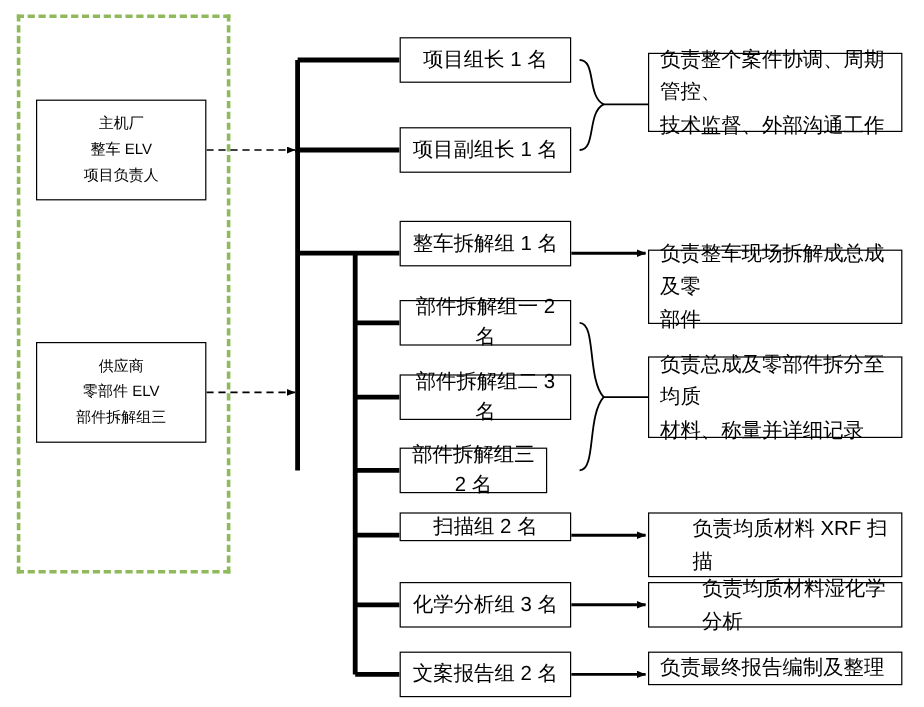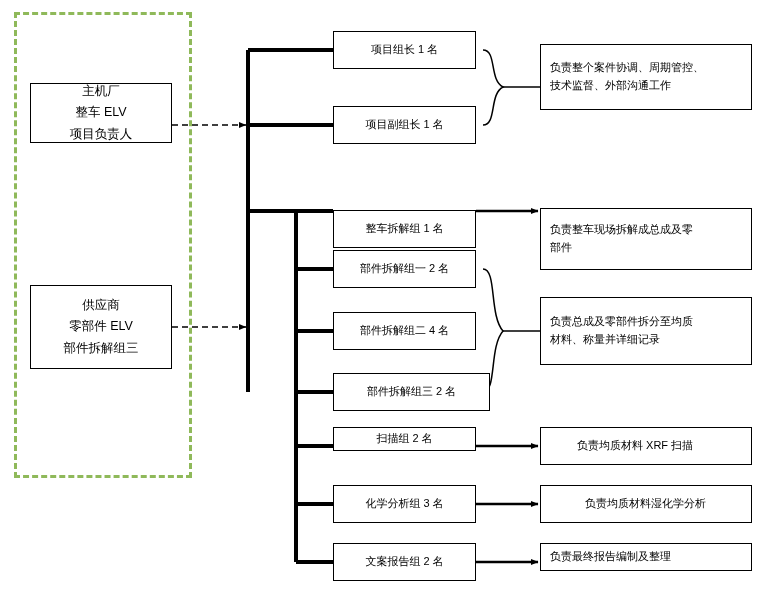--- a/index.html
+++ b/index.html
@@ -33,21 +33,21 @@
   }
   .node {
     position: absolute;
     box-sizing: border-box;
     border: 1px solid #000000;
     background: #ffffff;
     display: flex;
     align-items: center;
     justify-content: center;
     text-align: center;
-    font-size: 11px;
+    font-size: 17px;
     line-height: 1.45;
     padding: 2px 4px;
     white-space: pre-line;
   }
   .node.left-box {
     font-size: 12.5px;
     line-height: 1.7;
   }
   .node.desc {
     text-align: left;
@@ -99,54 +99,54 @@
     <line x1="476" y1="211" x2="538" y2="211" stroke="#000000" stroke-width="2.4" marker-end="url(#arrow)"></line>
 
     <path d="M483,269 C497,269 489,315 503,331 C489,347 497,392 483,392" fill="none" stroke="#000000" stroke-width="1.5"></path>
     <line x1="503" y1="331" x2="540" y2="331" stroke="#000000" stroke-width="1.5"></line>
 
     <line x1="476" y1="446" x2="538" y2="446" stroke="#000000" stroke-width="2.4" marker-end="url(#arrow)"></line>
     <line x1="476" y1="504" x2="538" y2="504" stroke="#000000" stroke-width="2.4" marker-end="url(#arrow)"></line>
     <line x1="476" y1="562" x2="538" y2="562" stroke="#000000" stroke-width="2.4" marker-end="url(#arrow)"></line>
   </svg>
 
-  <div class="node left-box" style="left:30px; top:83px; width:142px; height:60px;">主机厂
+  <div class="node left-box" style="left:30px; top:83px; width:142px; height:84px;">主机厂
 整车 ELV
 项目负责人</div>
 
   <div class="node left-box" style="left:30px; top:285px; width:142px; height:84px;">供应商
 零部件 ELV
 部件拆解组三</div>
 
   <div class="node" style="left:333px; top:31px; width:143px; height:38px;">项目组长 1 名</div>
 
   <div class="node" style="left:333px; top:106px; width:143px; height:38px;">项目副组长 1 名</div>
 
-  <div class="node" style="left:333px; top:210px; width:143px; height:38px;">整车拆解组 1 名</div>
+  <div class="node" style="left:333px; top:184px; width:143px; height:38px;">整车拆解组 1 名</div>
 
   <div class="node" style="left:333px; top:250px; width:143px; height:38px;">部件拆解组一 2 名</div>
 
-  <div class="node" style="left:333px; top:312px; width:143px; height:38px;">部件拆解组二 4 名</div>
+  <div class="node" style="left:333px; top:312px; width:143px; height:38px;">部件拆解组二 3 名</div>
 
-  <div class="node" style="left:333px; top:373px; width:157px; height:38px;">部件拆解组三 2 名</div>
+  <div class="node" style="left:333px; top:373px; width:123px; height:38px;">部件拆解组三 2 名</div>
 
   <div class="node" style="left:333px; top:427px; width:143px; height:24px;">扫描组 2 名</div>
 
   <div class="node" style="left:333px; top:485px; width:143px; height:38px;">化学分析组 3 名</div>
 
   <div class="node" style="left:333px; top:543px; width:143px; height:38px;">文案报告组 2 名</div>
 
   <div class="node desc" style="left:540px; top:44px; width:212px; height:66px;">负责整个案件协调、周期管控、
 技术监督、外部沟通工作</div>
 
   <div class="node desc" style="left:540px; top:180px; width:212px; height:62px;margin-top:28px;">负责整车现场拆解成总成及零
 部件</div>
 
   <div class="node desc" style="left:540px; top:297px; width:212px; height:68px;">负责总成及零部件拆分至均质
 材料、称量并详细记录</div>
 
-  <div class="node desc center-v" style="left:540px; top:427px; width:212px; height:38px;padding-left:36px;">负责均质材料 XRF 扫描</div>
+  <div class="node desc center-v" style="left:540px; top:427px; width:212px; height:54px;padding-left:36px;">负责均质材料 XRF 扫描</div>
 
   <div class="node desc center-v" style="left:540px; top:485px; width:212px; height:38px;padding-left:44px;">负责均质材料湿化学分析</div>
 
   <div class="node desc center-v" style="left:540px; top:543px; width:212px; height:28px;">负责最终报告编制及整理</div>
 
 </div>
 
 </body></html>

